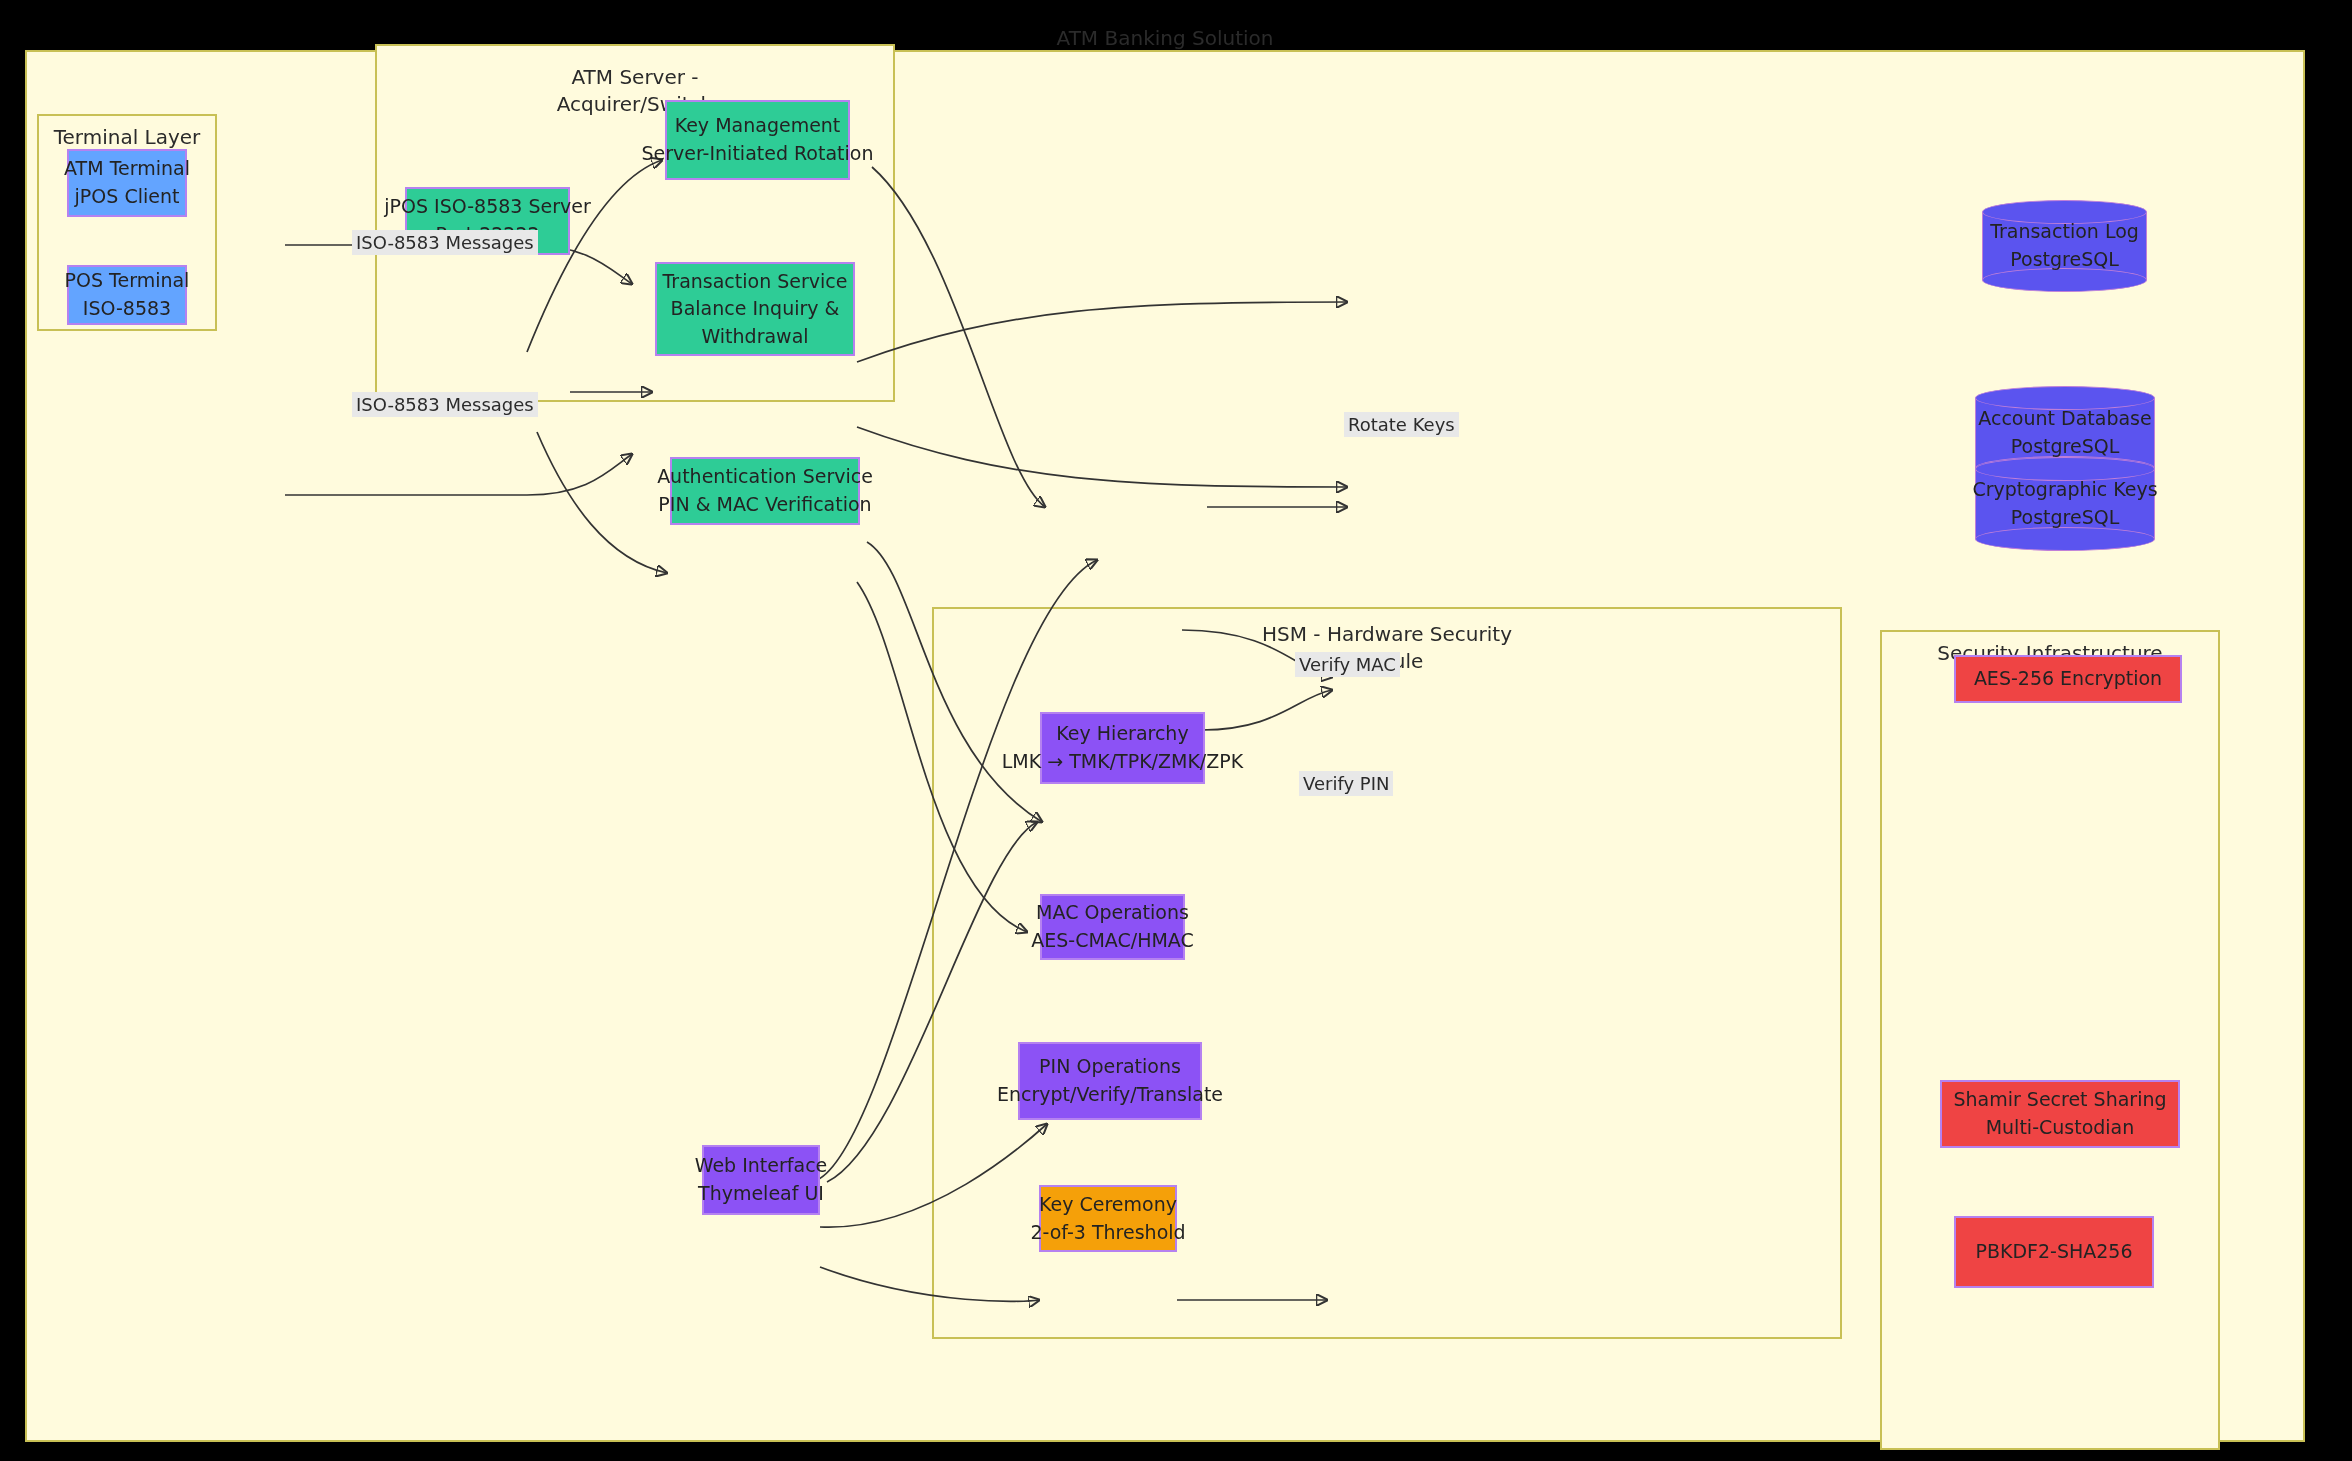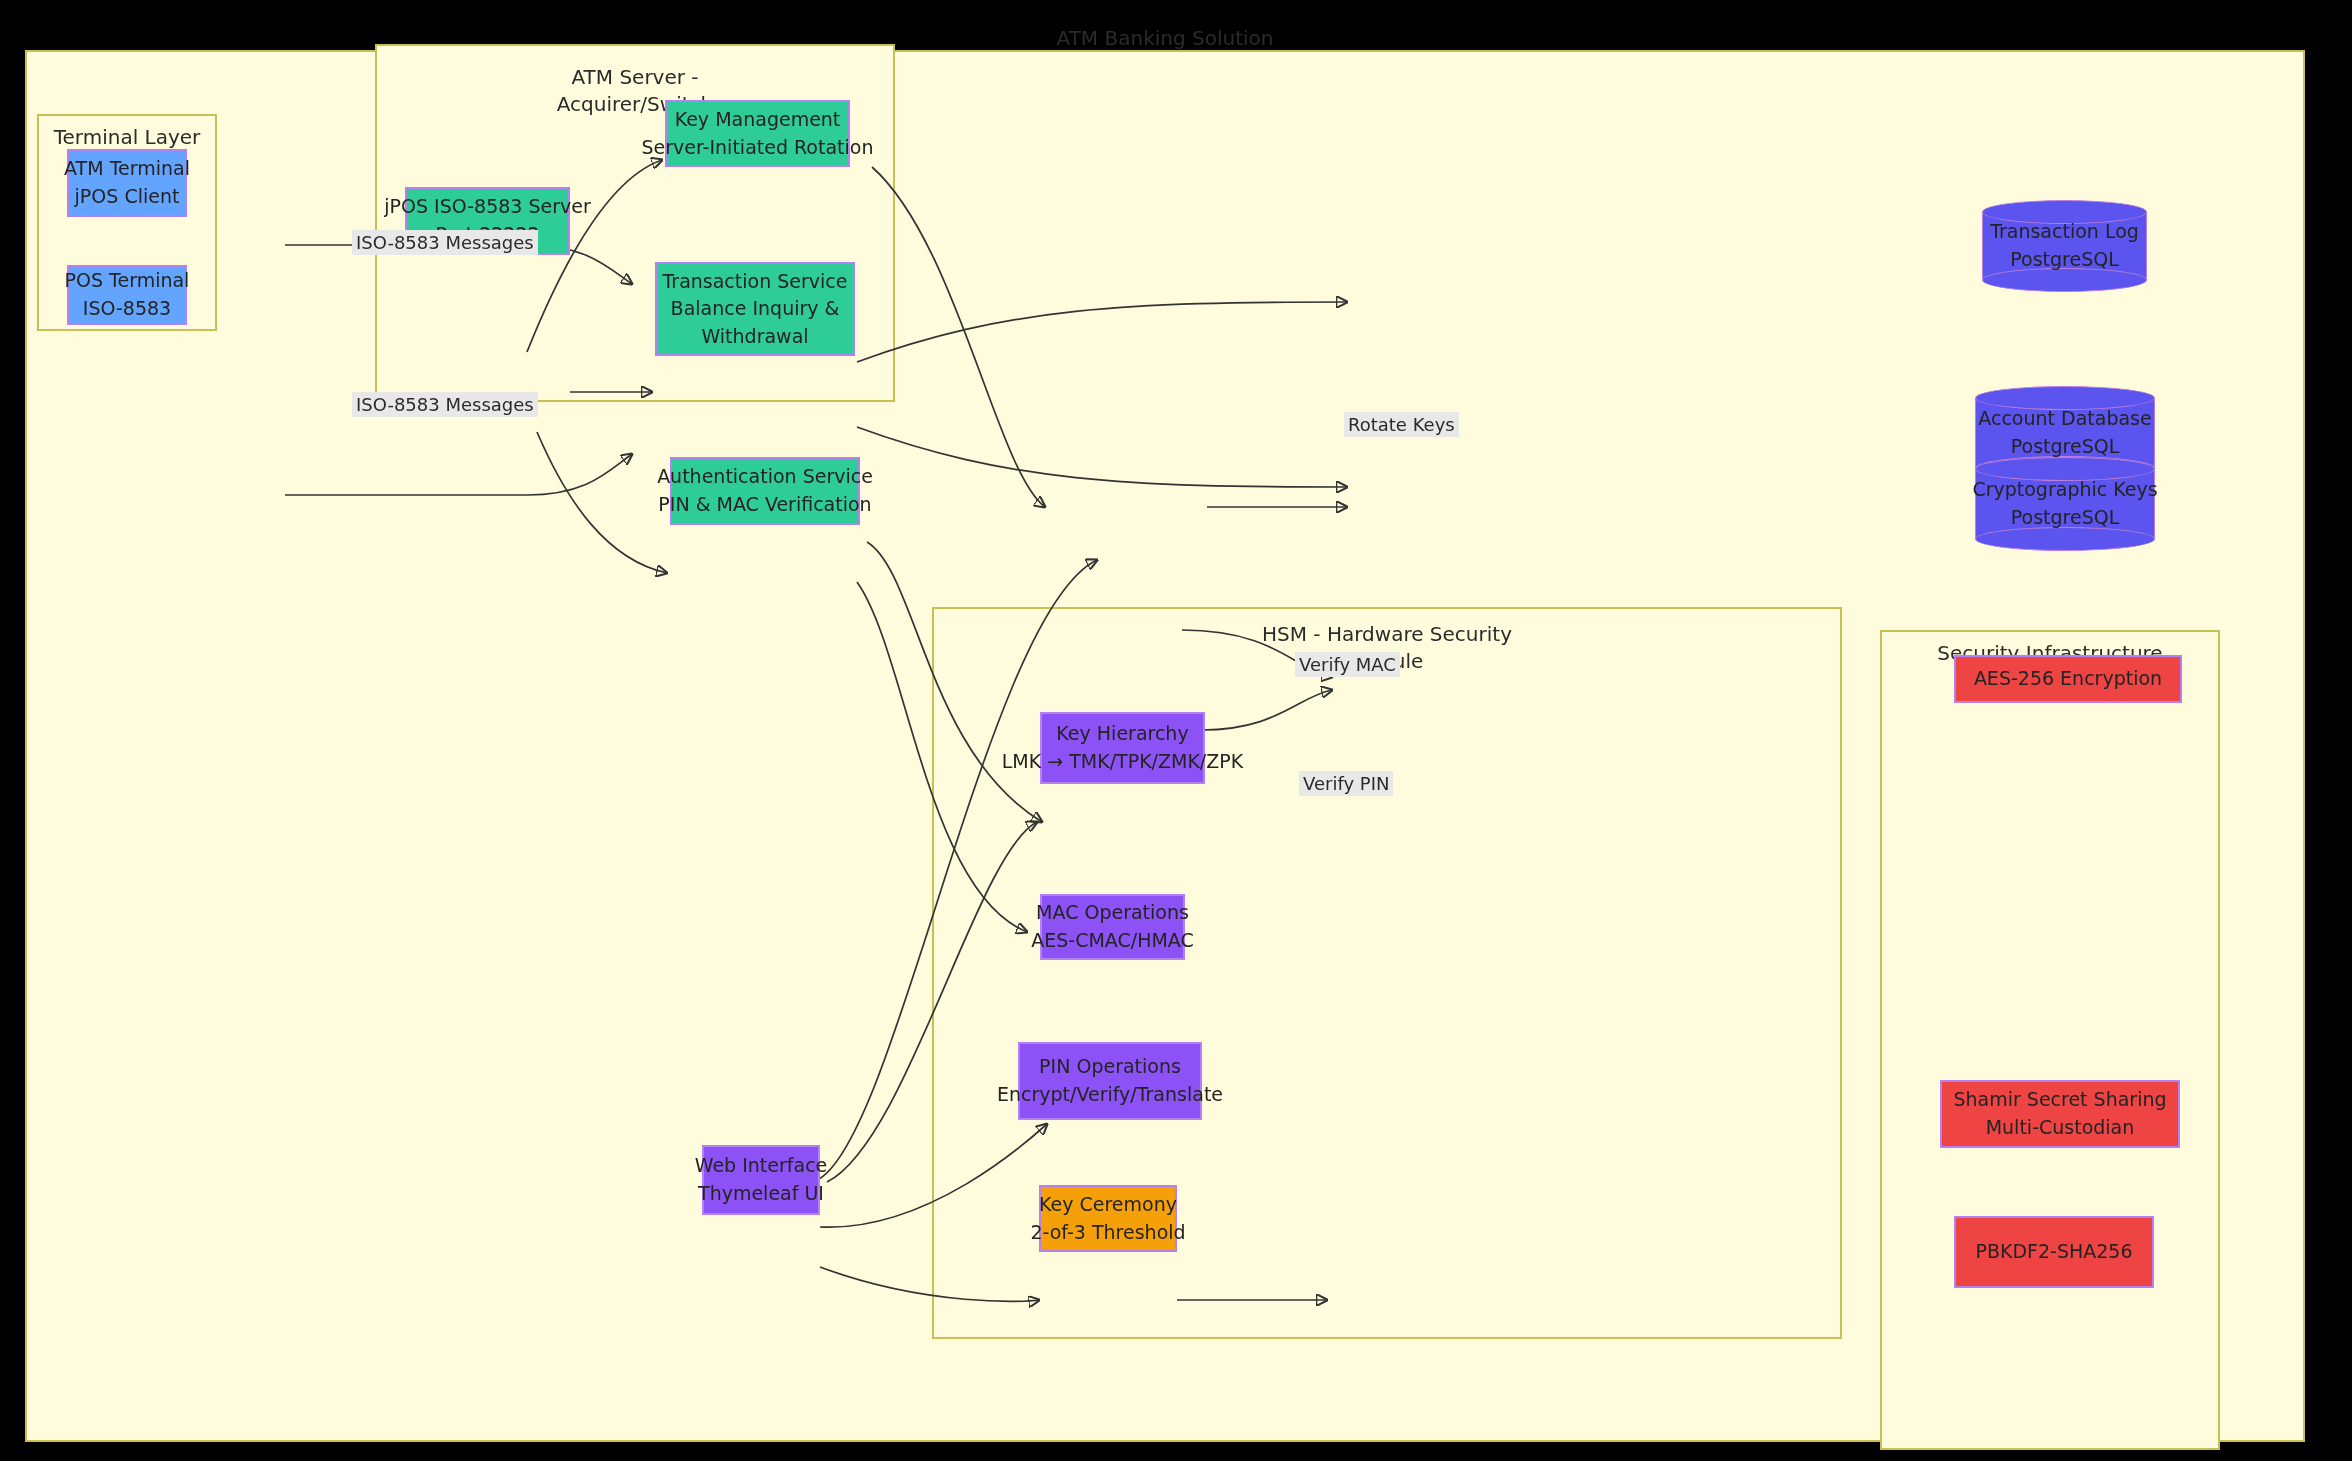--- a/index.html
+++ b/index.html
@@ -205,21 +205,21 @@
     </div>
 
     <div class="cluster" style="left:348px; top:-8px; width:520px; height:358px;">
       <div class="cluster-title" style="top:18px;">ATM Server -
 Acquirer/Switch</div>
     </div>
     <div class="node n-green" style="left:378px; top:135px; width:165px; height:68px;">
       <span class="ln">jPOS ISO-8583 Server</span>
       <span class="ln">Port 22222</span>
     </div>
-    <div class="node n-green" style="left:638px; top:48px; width:185px; height:67px;">
+    <div class="node n-green" style="left:638px; top:48px; width:185px; height:80px;">
       <span class="ln">Key Management</span>
       <span class="ln">Server-Initiated Rotation</span>
     </div>
     <div class="node n-green" style="left:628px; top:210px; width:200px; height:94px;">
       <span class="ln">Transaction Service</span>
       <span class="ln">Balance Inquiry &amp;</span>
       <span class="ln">Withdrawal</span>
     </div>
     <div class="node n-green" style="left:643px; top:405px; width:190px; height:68px;">
       <span class="ln">Authentication Service</span>

